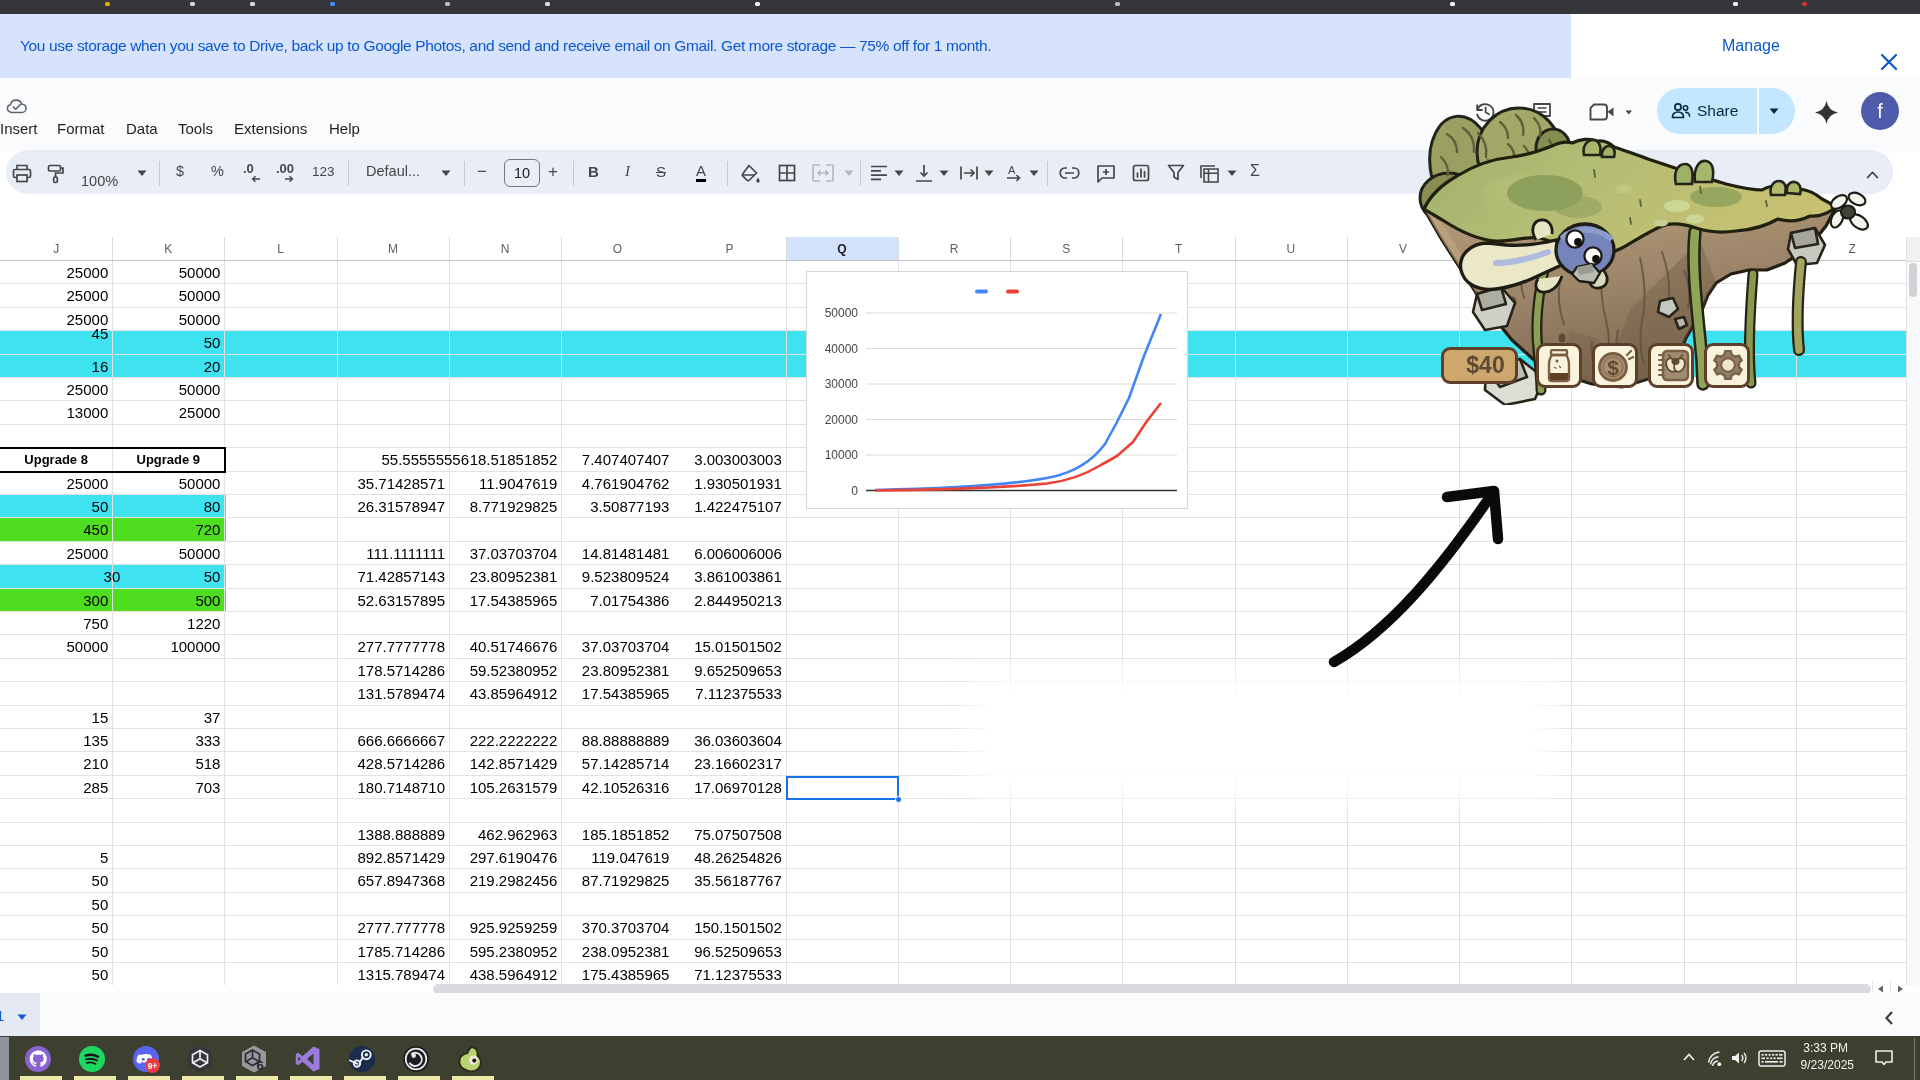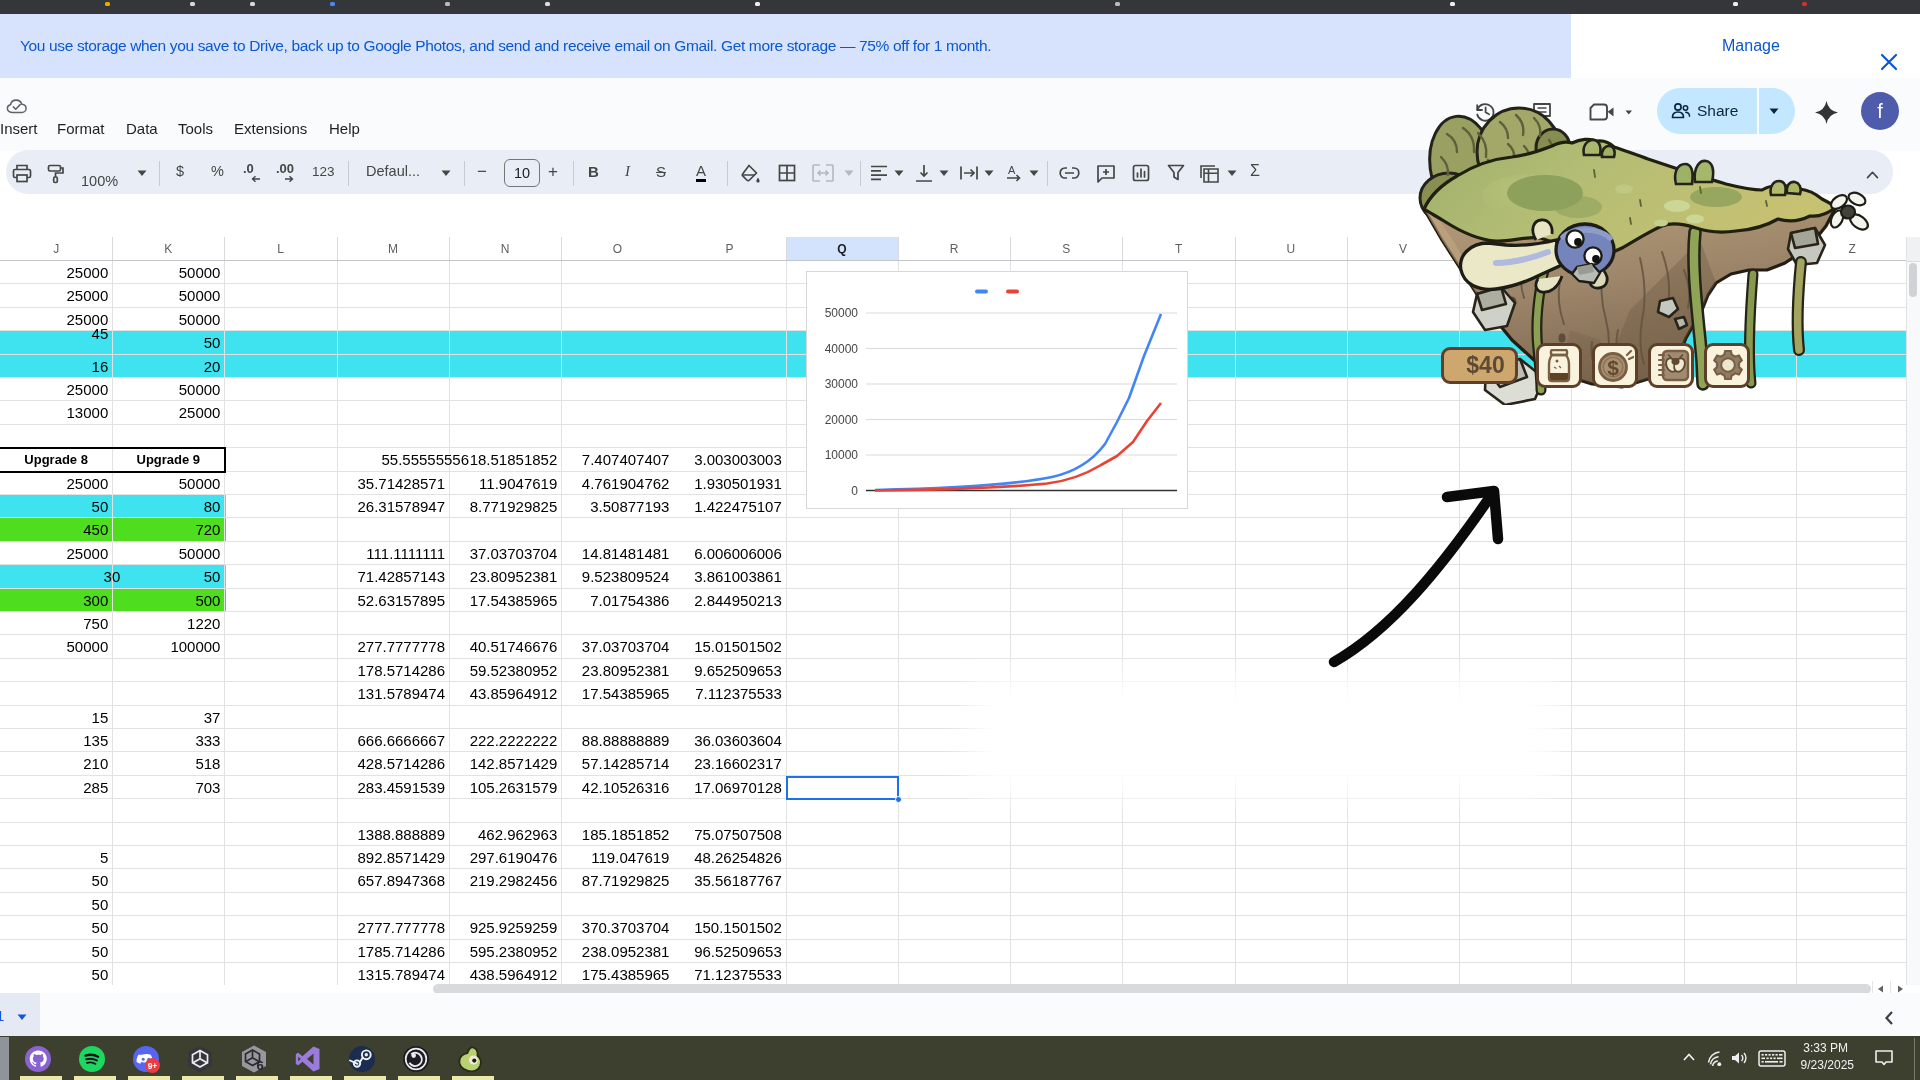--- a/index.html
+++ b/index.html
@@ -315,21 +315,21 @@
 <div class="cell" style="left:561.2px;top:492.0px;">88.88888889</div>
 <div class="cell" style="left:673.5px;top:492.0px;">36.03603604</div>
 <div class="cell" style="left:0.0px;top:515.4px;">210</div>
 <div class="cell" style="left:112.2px;top:515.4px;">518</div>
 <div class="cell" style="left:336.8px;top:515.4px;">428.5714286</div>
 <div class="cell" style="left:449.0px;top:515.4px;">142.8571429</div>
 <div class="cell" style="left:561.2px;top:515.4px;">57.14285714</div>
 <div class="cell" style="left:673.5px;top:515.4px;">23.16602317</div>
 <div class="cell" style="left:0.0px;top:538.8px;">285</div>
 <div class="cell" style="left:112.2px;top:538.8px;">703</div>
-<div class="cell" style="left:336.8px;top:538.8px;">283.4591539</div>
+<div class="cell" style="left:336.8px;top:538.8px;">180.7148710</div>
 <div class="cell" style="left:449.0px;top:538.8px;">105.2631579</div>
 <div class="cell" style="left:561.2px;top:538.8px;">42.10526316</div>
 <div class="cell" style="left:673.5px;top:538.8px;">17.06970128</div>
 <div class="cell" style="left:336.8px;top:585.6px;">1388.888889</div>
 <div class="cell" style="left:449.0px;top:585.6px;">462.962963</div>
 <div class="cell" style="left:561.2px;top:585.6px;">185.1851852</div>
 <div class="cell" style="left:673.5px;top:585.6px;">75.07507508</div>
 <div class="cell" style="left:0.0px;top:609.0px;">5</div>
 <div class="cell" style="left:336.8px;top:609.0px;">892.8571429</div>
 <div class="cell" style="left:449.0px;top:609.0px;">297.6190476</div>

